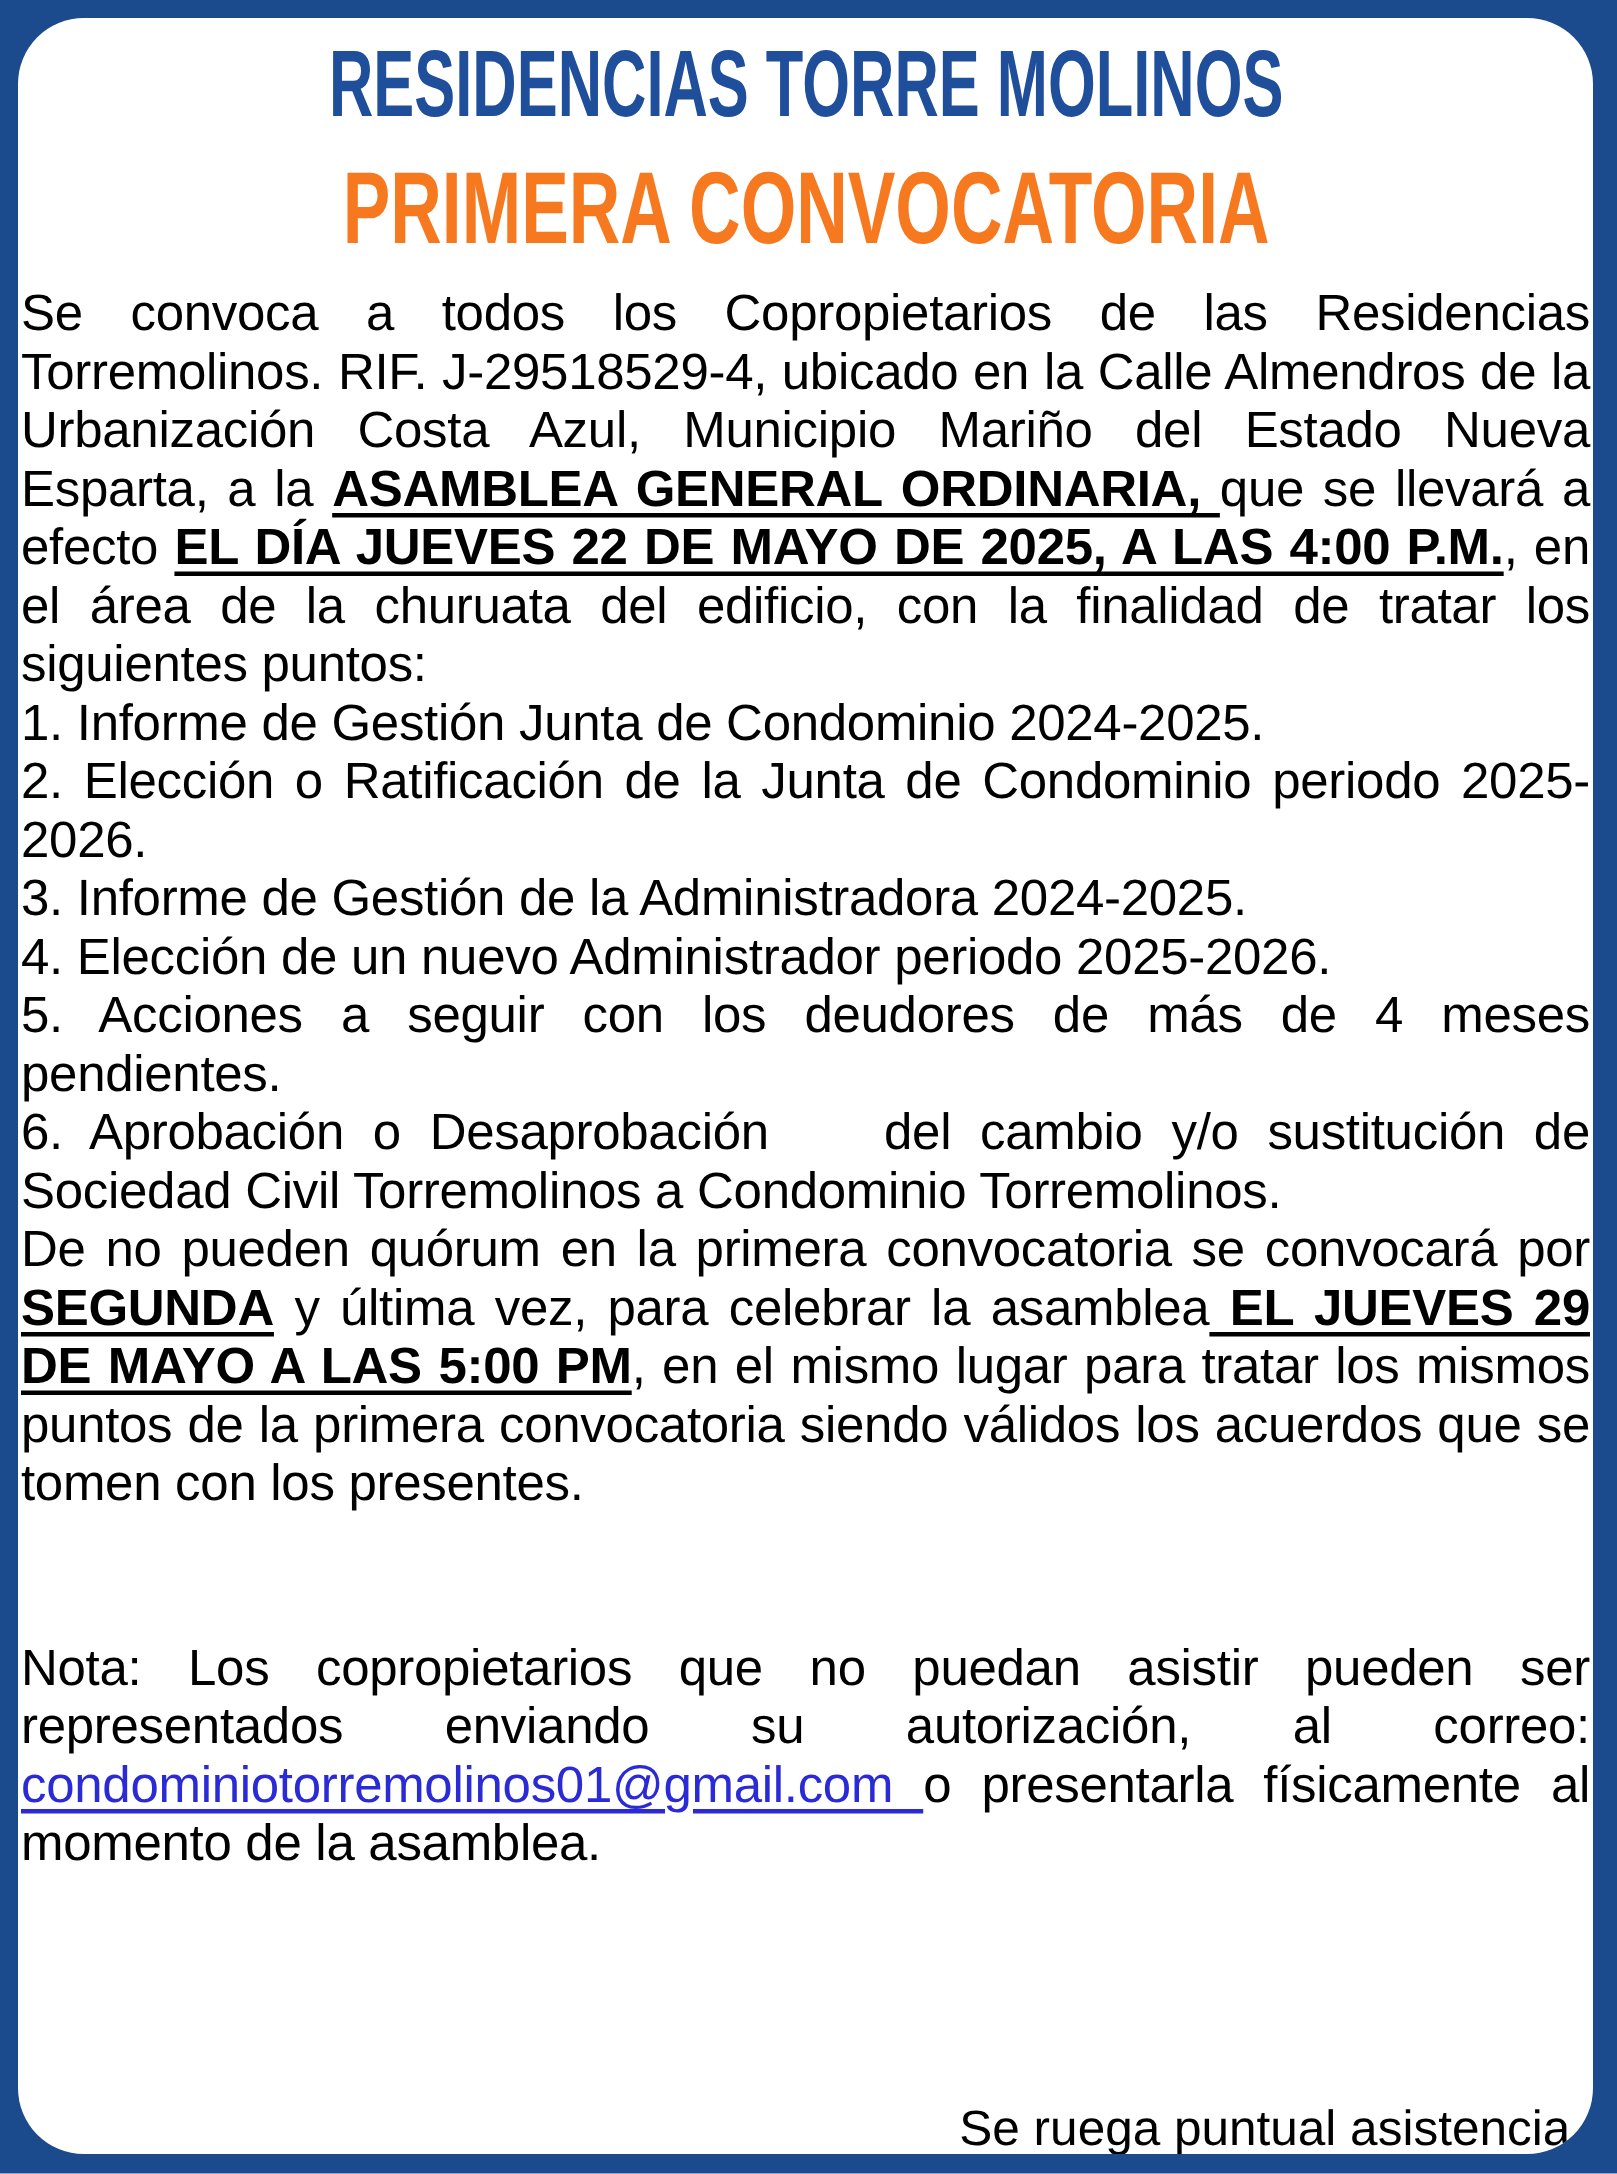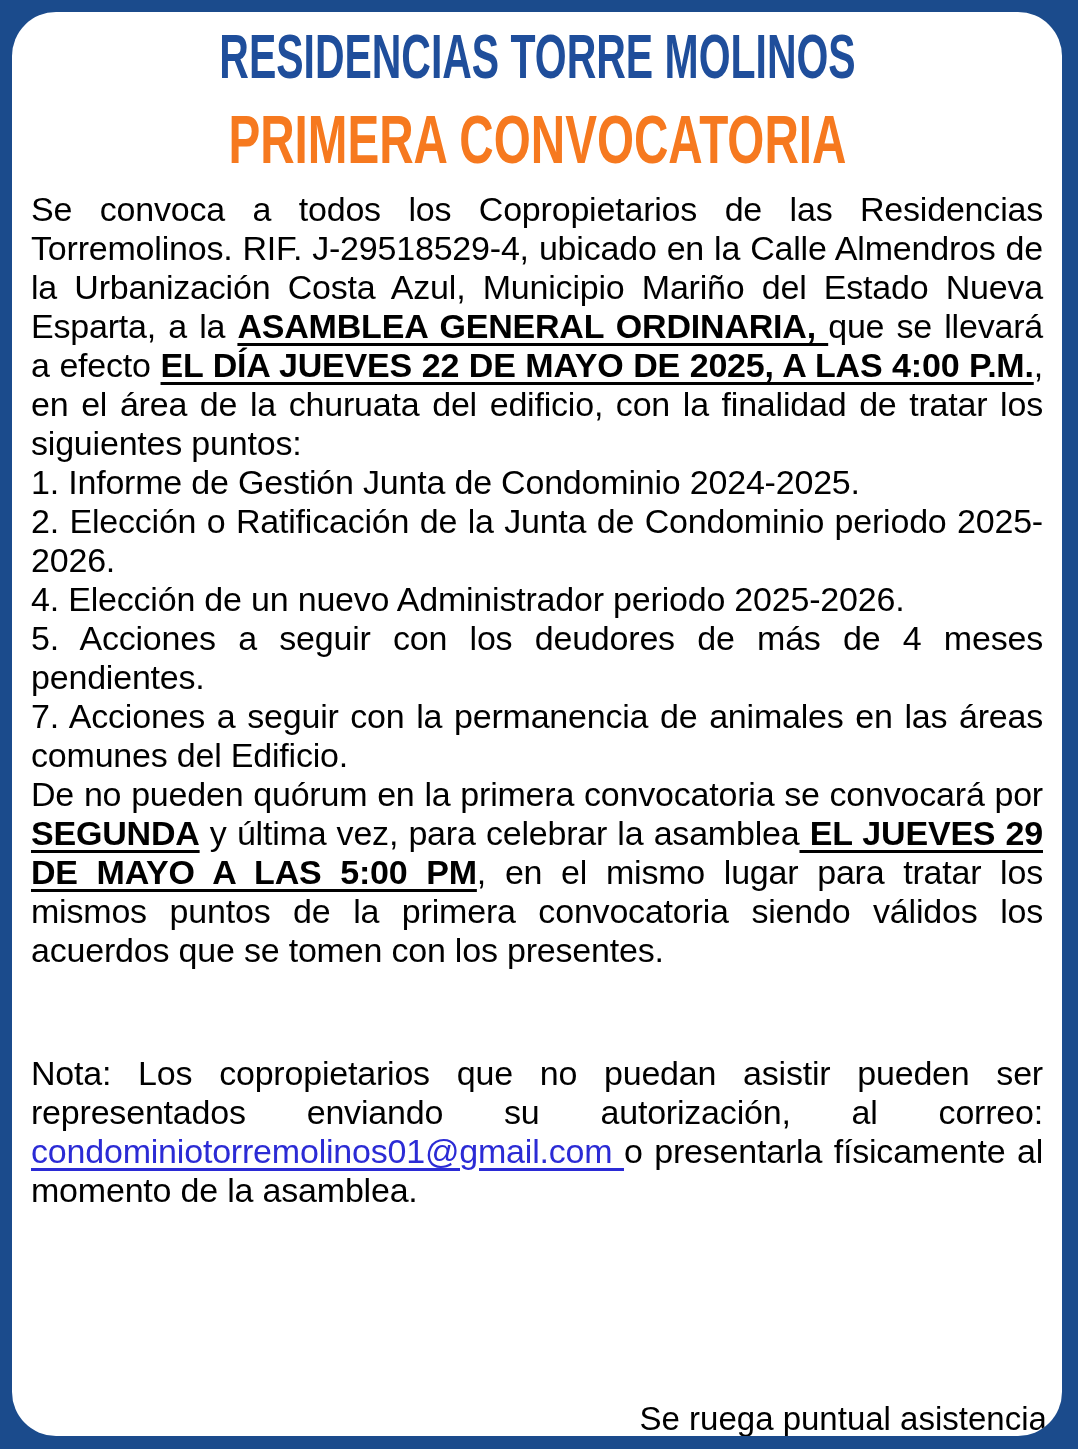--- a/index.html
+++ b/index.html
@@ -13,21 +13,21 @@
   }
   .page {
     position: absolute;
     left: 12px;
     top: 12px;
     right: 16px;
     bottom: 13px;
     background: #ffffff;
     border-radius: 44px;
     box-sizing: border-box;
-    padding: 0 19px;
+    padding: 0 2px;
     overflow: hidden;
   }
   h1, h2 { margin: 0; text-align: center; white-space: nowrap; }
   .cond  { display: inline-block; transform: scaleX(0.65); transform-origin: 50% 50%; }
   .cond2 { display: inline-block; transform: scaleX(0.70); transform-origin: 50% 50%; }
   h1 {
     margin-top: 14px;
     font-size: 63px;
     line-height: 60px;
     font-weight: 700;
@@ -79,23 +79,24 @@
 <div class="page">
 
   <h1><span class="cond">RESIDENCIAS TORRE MOLINOS</span></h1>
 
   <h2 class="h2-first"><span class="cond2">PRIMERA CONVOCATORIA</span></h2>
 
   <p class="body intro"><span>Se convoca a todos los Copropietarios de las Residencias Torremolinos. RIF. J-29518529-4, ubicado en la Calle Almendros de la Urbanización Costa Azul, Municipio Mariño del Estado Nueva Esparta, a la </span><span class="bu">ASAMBLEA GENERAL ORDINARIA, </span><span>que se llevará a efecto </span><span class="bu">EL DÍA JUEVES 22 DE MAYO DE 2025, A LAS 4:00 P.M.</span><span>, en el área de la churuata del edificio, con la finalidad de tratar los siguientes puntos:</span></p>
 
   <p class="body">1. Informe de Gestión Junta de Condominio 2024-2025.</p>
   <p class="body">2. Elección o Ratificación de la Junta de Condominio periodo 2025-2026.</p>
+  <p class="body">3. Informe de Gestión de la Administradora 2024-2025.</p>
   <p class="body">4. Elección de un nuevo Administrador periodo 2025-2026.</p>
   <p class="body">5. Acciones a seguir con los deudores de más de 4 meses pendientes.</p>
-  <p class="body">7. Acciones a seguir con la permanencia de animales en las áreas comunes del Edificio.</p>
+  <p class="body">6. Aprobación o Desaprobación &nbsp;&nbsp; del cambio y/o sustitución de Sociedad Civil Torremolinos a Condominio Torremolinos.</p>
 
   <p class="body"><span>De no pueden quórum en la primera convocatoria se convocará por </span><span class="bu">SEGUNDA</span><span> y última vez, para celebrar la asamblea</span><span class="bu"> EL JUEVES 29 DE MAYO A LAS 5:00 PM</span><span>, en el mismo lugar para tratar los mismos puntos de la primera convocatoria siendo válidos los acuerdos que se tomen con los presentes.</span></p>
 
   <p class="body note"><span>Nota: Los copropietarios que no puedan asistir pueden ser representados enviando su autorización, al correo: </span><a class="email">condominiotorremolinos01@gmail.com </a><span>o presentarla físicamente al momento de la asamblea.</span></p>
 
   <div class="footer">Se ruega puntual asistencia.</div>
 
 </div>
 
 </body></html>

